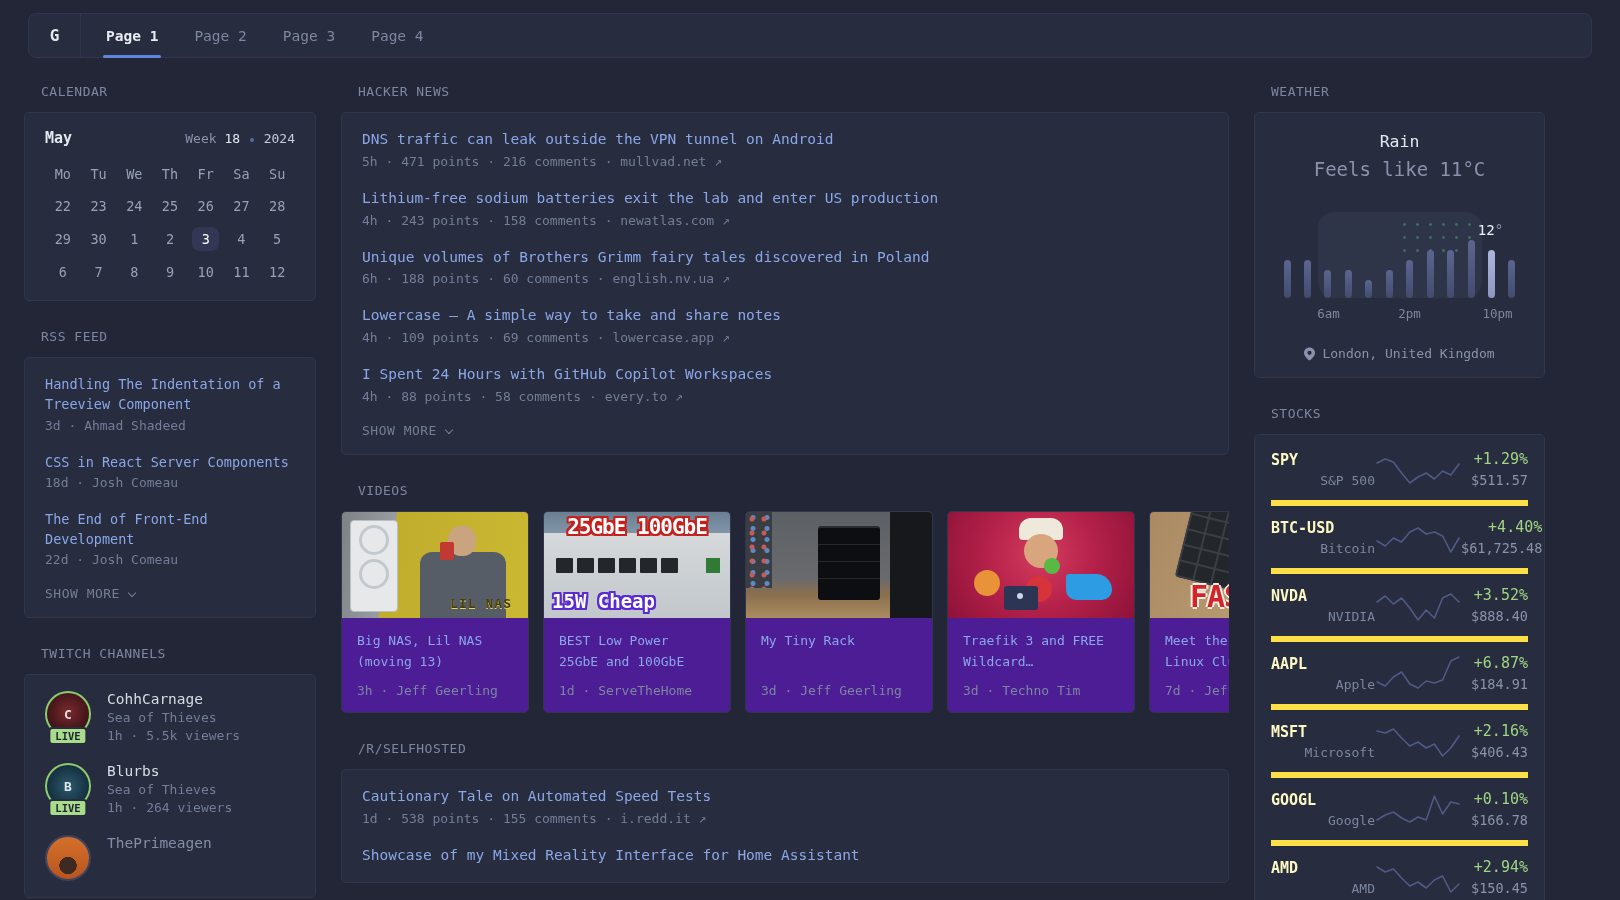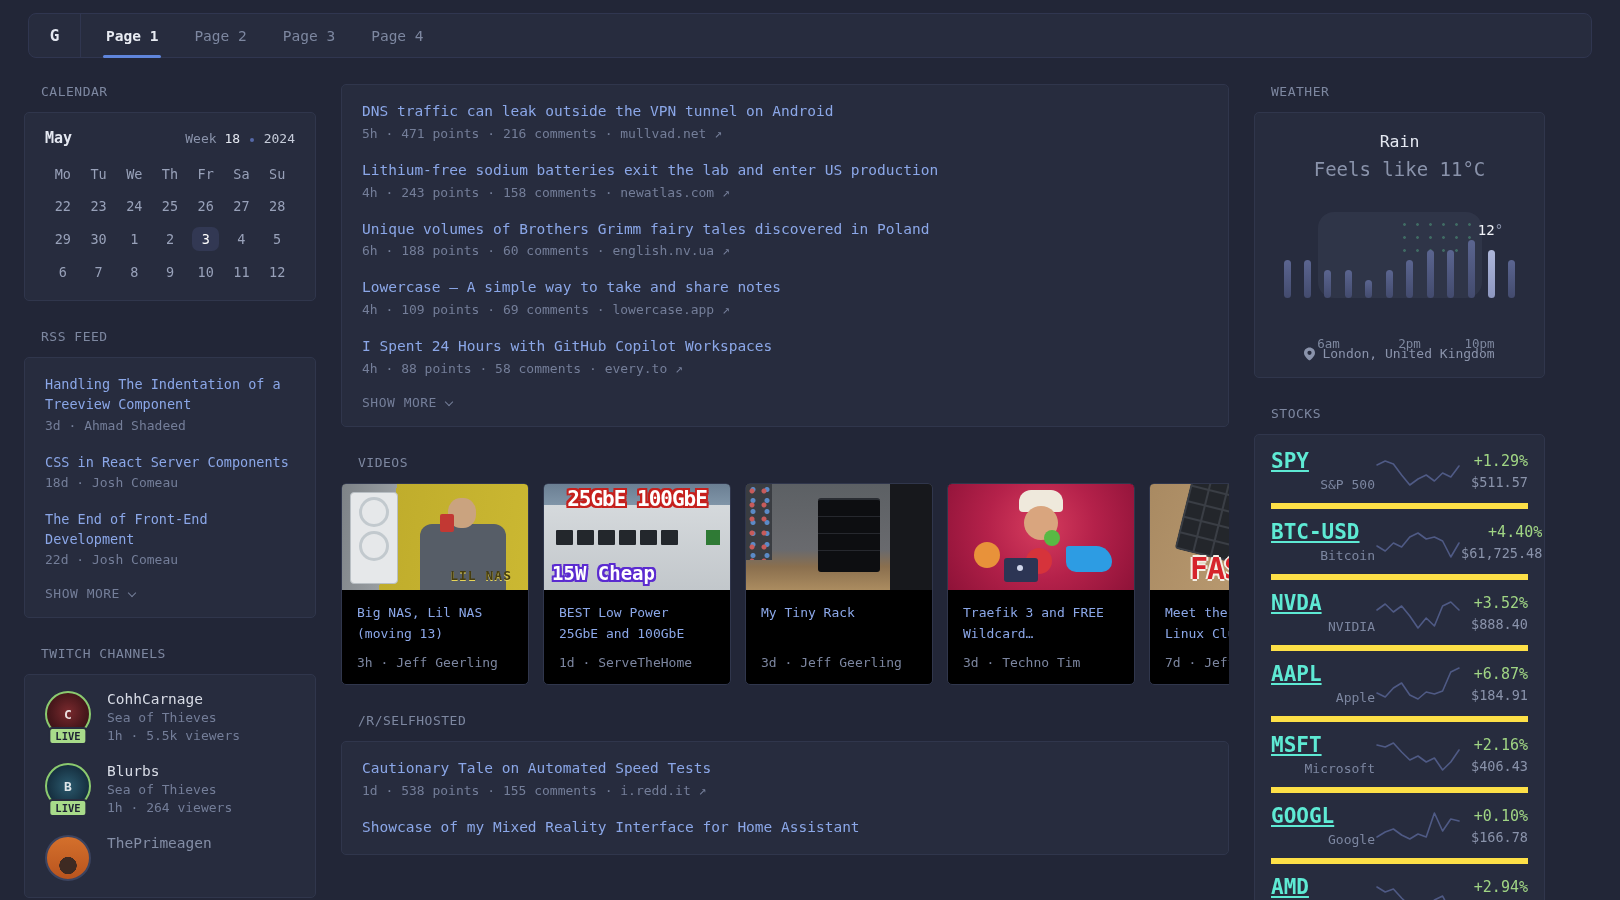--- a/index.html
+++ b/index.html
@@ -99,21 +99,21 @@
     position:absolute;left:50%;bottom:-8px;transform:translateX(-50%);
     background:#a8db8a;color:#1d2233;font-size:10.5px;font-weight:bold;
     padding:1px 5px;border-radius:4px;border:2px solid #272c3e;
   }
   .tw-name{font-size:14.5px;color:#d8dce6;}
   .offline-name{color:#848ea6;}
   .tw-game,.tw-meta{font-size:13px;color:#747e99;margin-top:3px;}
   
   .video-row{display:flex;gap:14px;overflow:hidden;}
   .v-card{
-    width:188px;flex:none;background:#000000;border:1px solid #30364c;
+    width:188px;flex:none;background:#4c1d95;border:1px solid #30364c;
     border-radius:5px;overflow:hidden;cursor:pointer;
   }
   .thumb{height:106px;position:relative;overflow:hidden;}
   .v-text{padding:12px 15px 14px 15px;}
   .v-title{
     color:#8ba7e8;font-size:13px;line-height:1.62;height:42px;overflow:hidden;
     white-space:pre-line;
   }
   .v-meta{color:#7c86a0;font-size:13px;margin-top:11px;white-space:nowrap;}
   
@@ -197,30 +197,30 @@
   .w-bars{position:absolute;left:0;right:0;bottom:0;height:98px;
     display:flex;justify-content:space-between;align-items:flex-end;padding:0 6px;}
   .w-bar{width:7px;border-radius:4px;
     background:linear-gradient(180deg,#5b6590 0%,#434b6e 100%);}
   .w-bar.hl{background:linear-gradient(180deg,#aeb7da 0%,#8d97c0 100%);}
   .w-temp{position:absolute;left:213px;top:22px;transform:translateX(-50%);
     font-size:14px;color:#f0f2f7;white-space:nowrap;}
   .w-temp .degu{color:#8a93ab;}
   .w-axis{position:relative;height:18px;margin-top:8px;width:244px;
     margin-left:auto;margin-right:auto;font-size:12.5px;color:#7e889f;}
-  .w-axis span{position:absolute;transform:translateX(-50%);margin-top:30px;}
-  .ax0{left:51px;} .ax1{left:132px;} .ax2{left:202px;}
+  .w-axis span{position:absolute;transform:translateX(-50%);}
+  .ax0{left:51px;} .ax1{left:132px;} .ax2{left:220px;}
   .w-loc{margin-top:22px;font-size:13px;color:#8a93ab;
     display:flex;align-items:center;justify-content:center;gap:7px;}
   
   .stocks-card{padding:3px 16px;}
   .s-row{display:flex;align-items:center;padding:11px 0;border-top:6px solid #fde047;cursor:pointer;}
   .s-row:first-child{border-top:none;}
   .s-left{width:104px;flex:none;}
-  .s-sym{font-size:21px;font-weight:bold;color:#5eead4;text-decoration:underline;}
+  .s-sym{font-size:15px;font-weight:bold;color:#fef9c3;}
   .s-name{font-size:13px;color:#7c86a0;margin-top:4px;text-align:right;}
   .spark{flex:none;}
   .s-right{flex:1;text-align:right;}
   .s-pct{font-size:15px;color:#a0d584;}
   .s-pct.neg{color:#d4566a;}
   .s-price{font-size:13.5px;color:#8a93ab;margin-top:4px;}
 </style>
 </head>
 <body>
 
@@ -330,20 +330,21 @@
             <div class="tw-circ av-prime"></div>
           </div>
           <div>
             <div class="tw-name offline-name">ThePrimeagen</div>
           </div>
         </div>
       </div>
     </section>
 
     <section class="col-mid">
+      <h2 class="sec-h">HACKER NEWS</h2>
       <div class="card">
         <div class="item">
           <a class="item-title">DNS traffic can leak outside the VPN tunnel on Android</a>
           <div class="item-meta">5h · 471 points · 216 comments · mullvad.net ↗</div>
         </div>
         <div class="item">
           <a class="item-title">Lithium-free sodium batteries exit the lab and enter US production</a>
           <div class="item-meta">4h · 243 points · 158 comments · newatlas.com ↗</div>
         </div>
         <div class="item">

